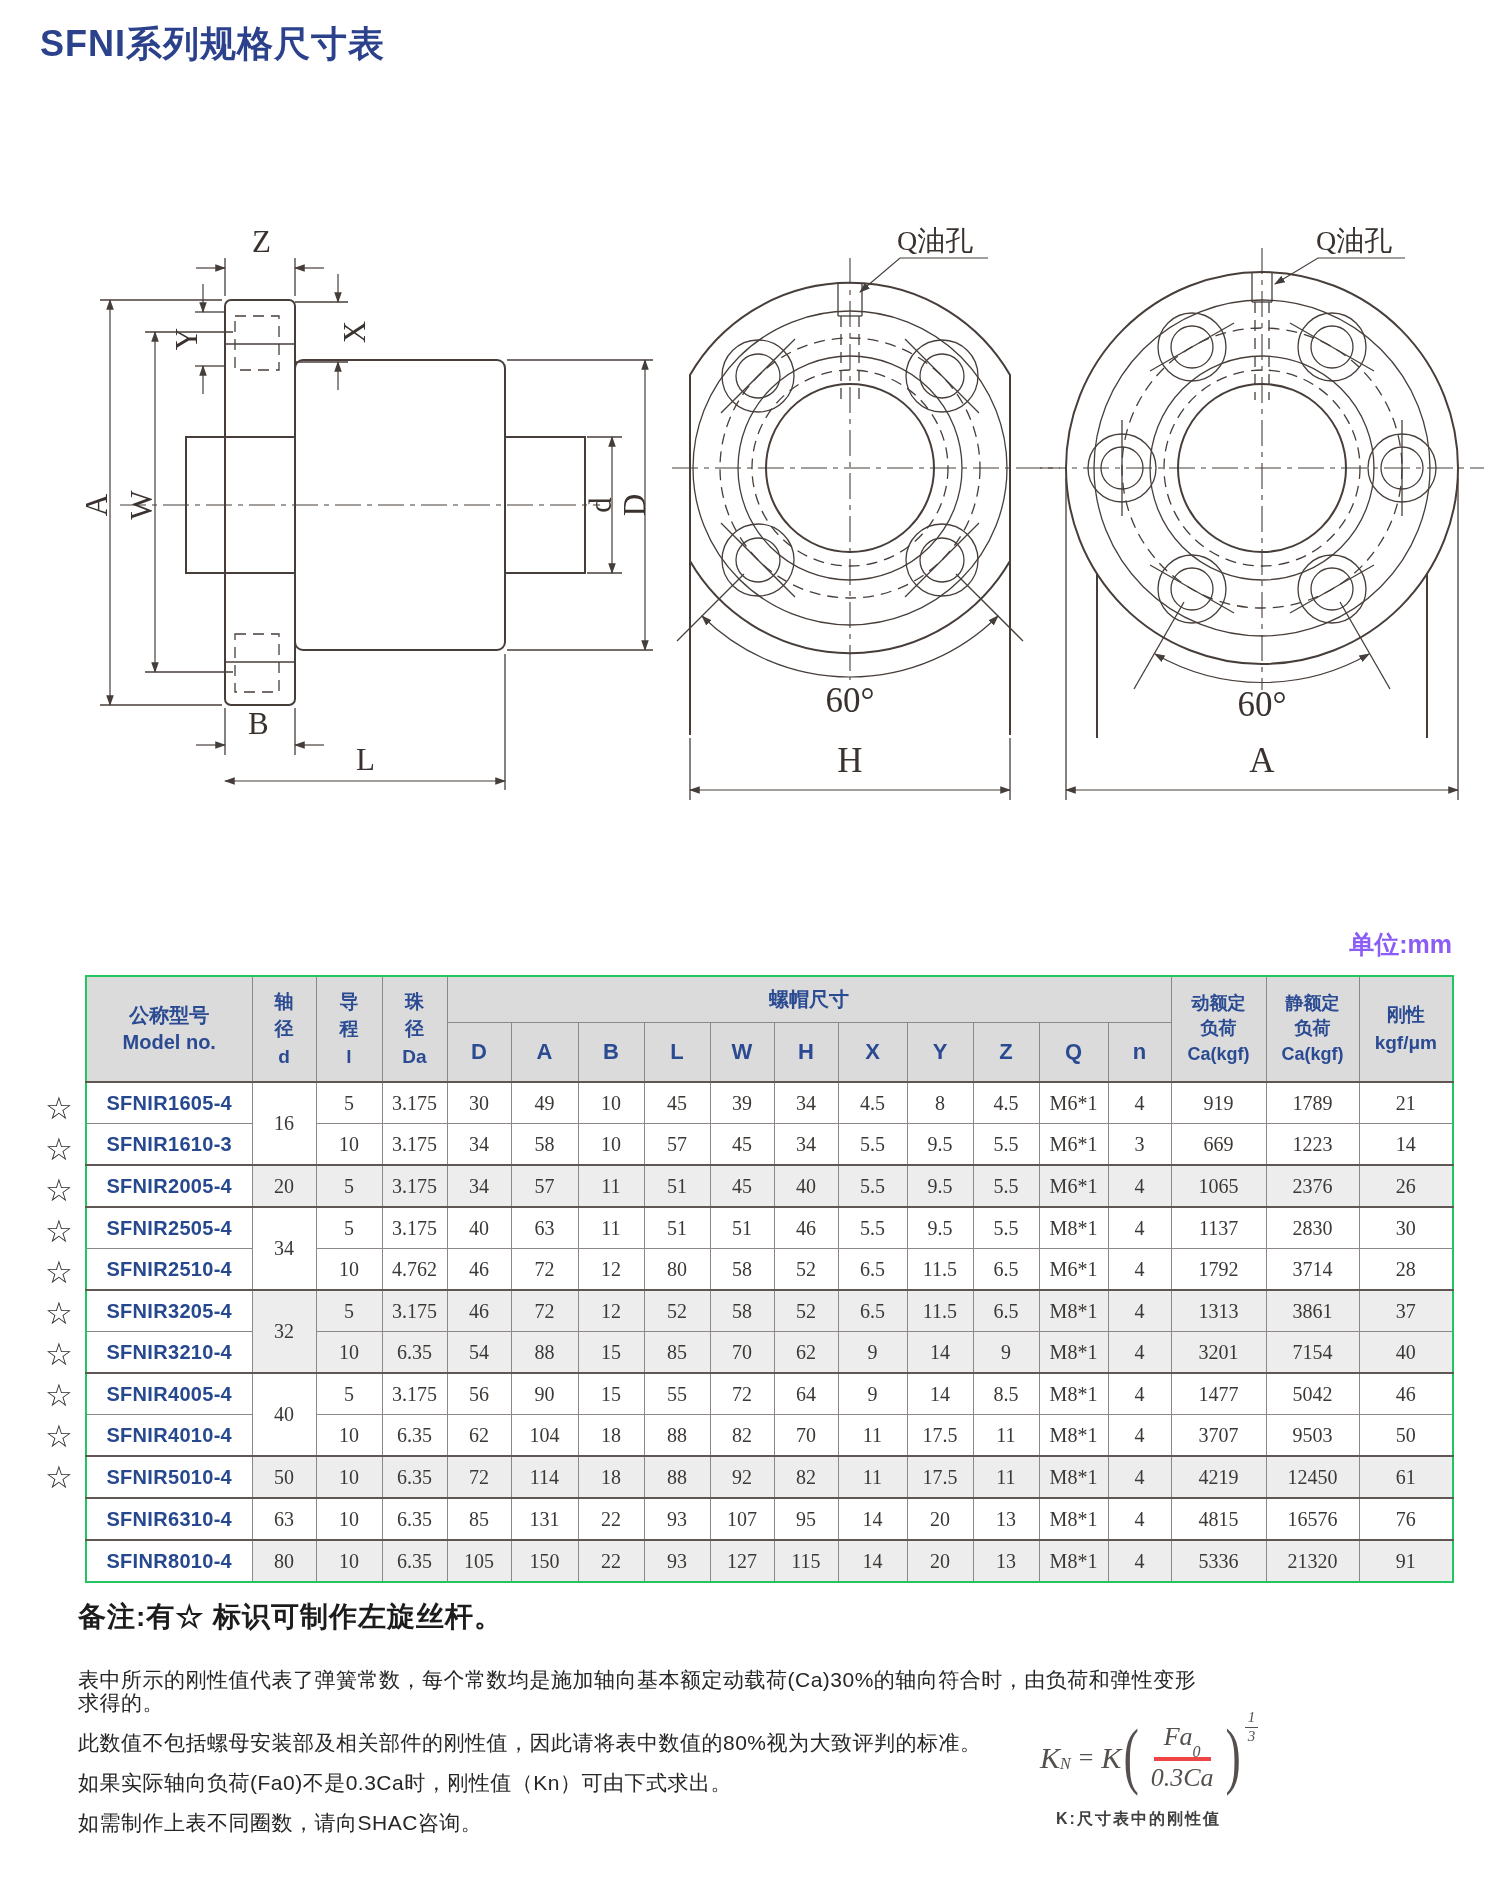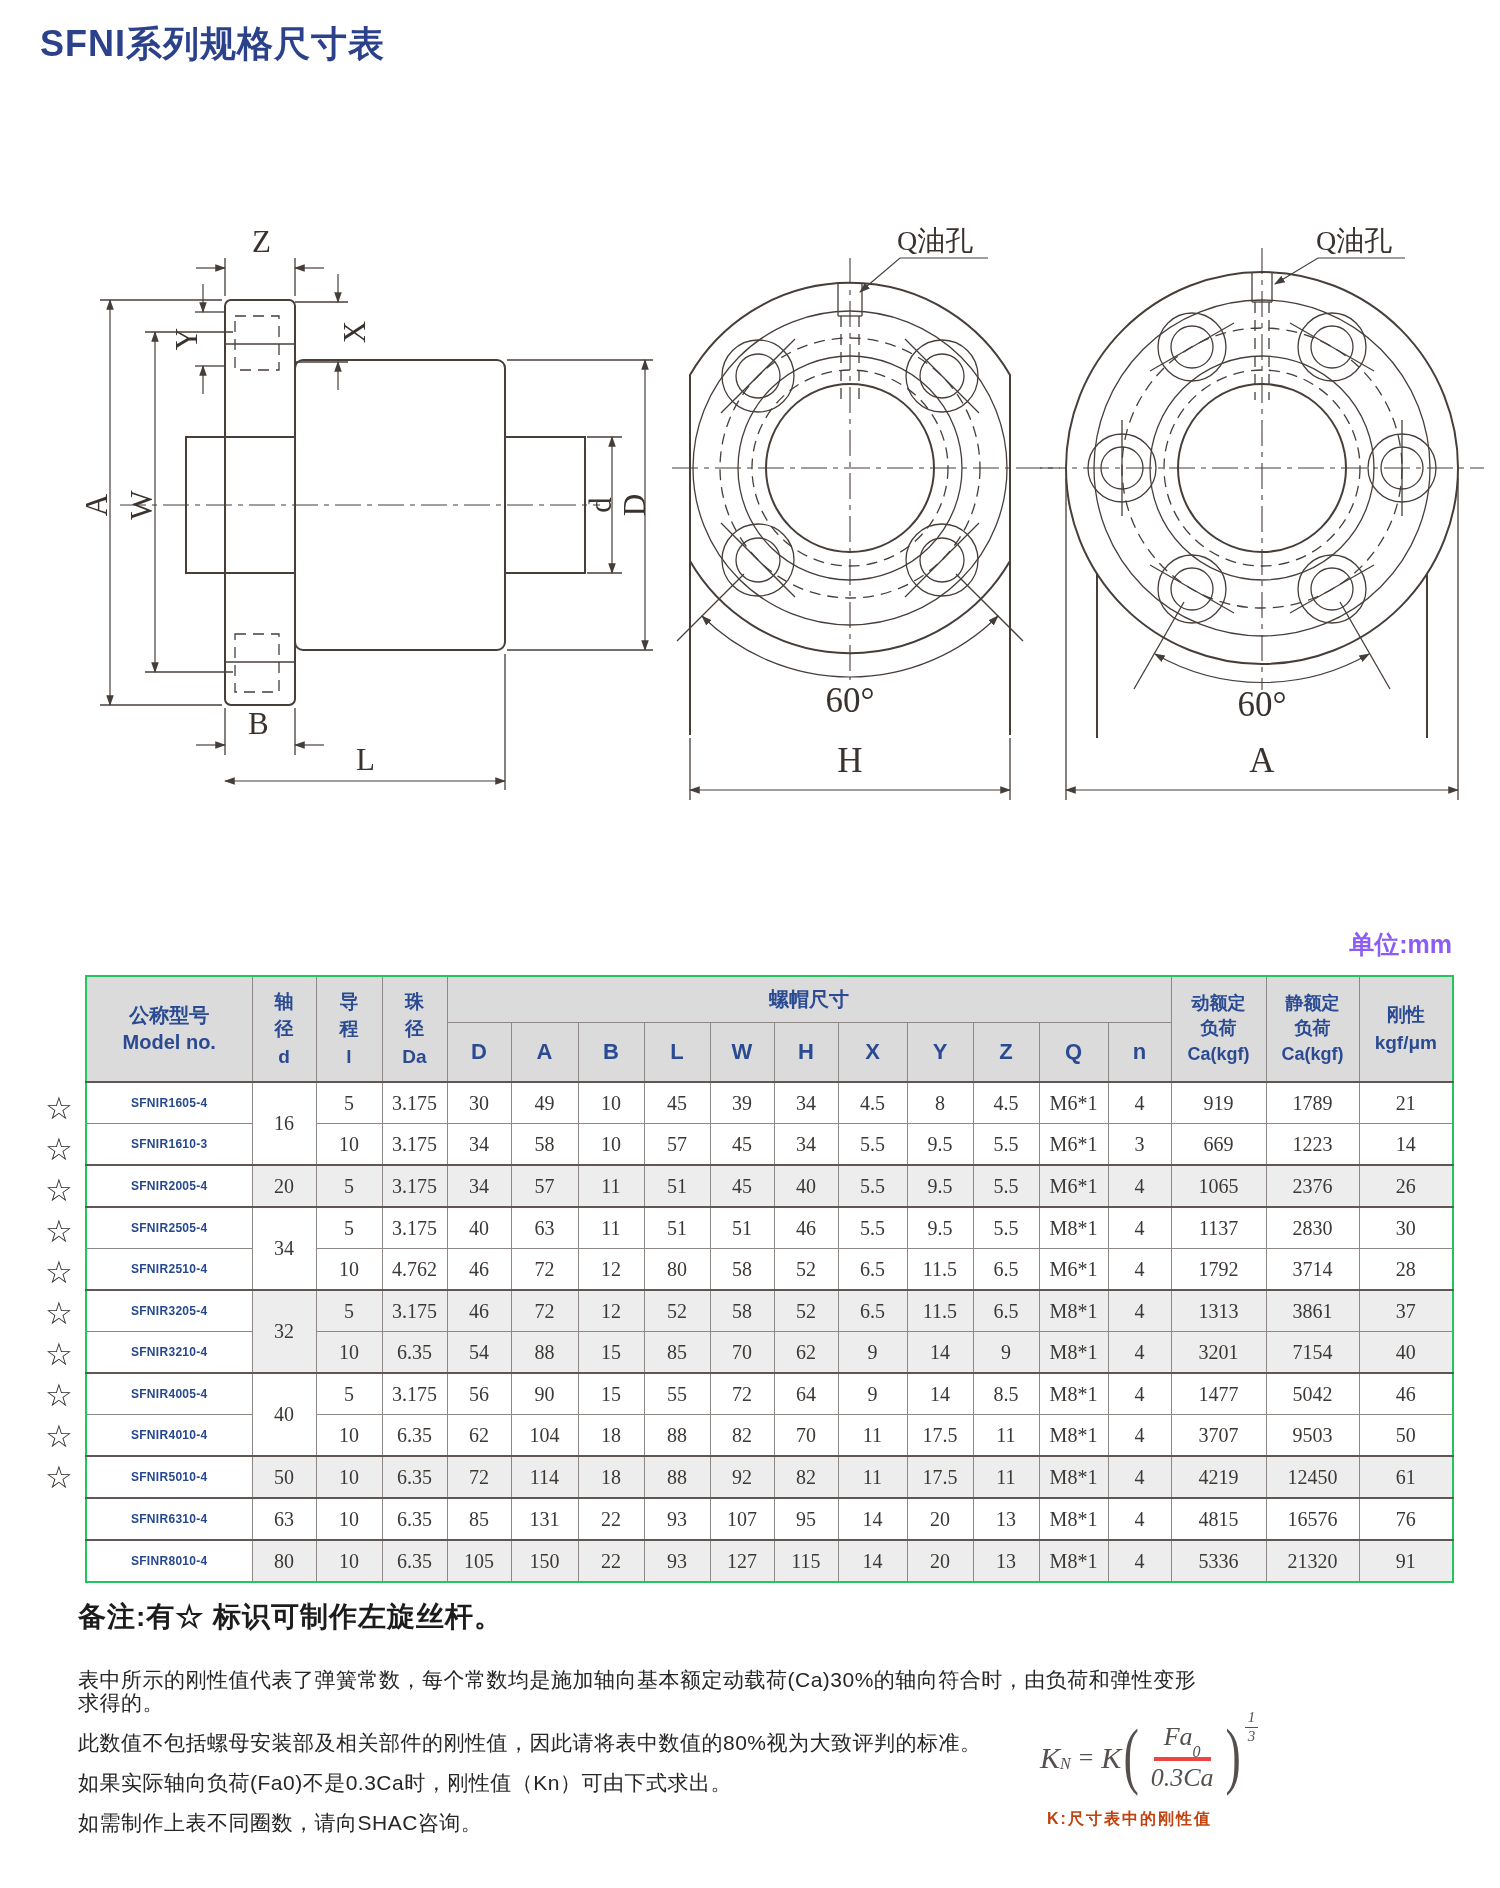--- a/index.html
+++ b/index.html
@@ -33,21 +33,21 @@
   table.spec thead tr.letters{height:60px;}
   .h-cn{font-size:19px;font-weight:bold;line-height:1.45;}
   .h-cn-sm{font-size:18px;font-weight:bold;line-height:1.4;}
   .h-big{font-size:20px;font-weight:bold;line-height:1.35;}
   table.spec thead th.h-letter{font-size:22px;font-weight:bold;}
   table.spec thead th{border-bottom:2px solid #5e5754;}
   table.spec thead th.nut-band{border-bottom:1px solid #8d8785;}
   table.spec tbody td{height:40px;font-family:"Liberation Serif",serif;font-size:20px;
         color:#3b3835;}
   table.spec tbody td.model-cell{font-family:"Liberation Sans",sans-serif;font-weight:bold;
-        color:#26488f;font-size:12px;letter-spacing:0.3px;margin-top:43px;}
+        color:#26488f;font-size:20px;letter-spacing:0.3px;margin-top:43px;}
   table.spec tbody tr.shaded td{background:#ededed;}
   table.spec tbody tr.shaded td.model-cell{background:#ffffff;}
   table.spec tbody tr.group-top td{border-top:2px solid #5e5754;}
   
   .star-col{position:absolute;left:38px;top:975px;width:42px;height:600px;}
   .star{position:absolute;left:0;width:42px;height:41px;line-height:41px;text-align:center;
         font-size:31px;color:#2e2a27;}
   
   .remark-title{position:absolute;left:78px;top:1598px;font-size:28px;font-weight:bold;
         color:#1c1c1c;letter-spacing:1px;}
@@ -60,22 +60,22 @@
   .formula sub{font-size:16px;font-style:italic;position:relative;top:6px;}
   .f-eq{font-style:normal;font-size:26px;margin:0 8px;}
   .f-paren{font-style:normal;font-size:46px;font-weight:300;transform:scaleY(1.6);
         display:inline-block;margin:0 2px;position:relative;top:-2px;}
   .frac{display:inline-flex;flex-direction:column;align-items:center;font-size:26px;}
   .frac .num{padding:0 10px 2px 10px;border-bottom:4px solid #ef4444;}
   .frac .den{padding:2px 10px 0 10px;}
   .exp{display:inline-flex;flex-direction:column;align-items:center;font-size:15px;
         font-style:italic;position:relative;top:-30px;margin-left:2px;line-height:1.05;}
   .exp .exp-bar{width:13px;border-top:1.3px solid #55504d;margin:1px 0;}
-  .formula-caption{margin-top:16px;margin-left:7px;font-size:16px;font-weight:bold;
-        color:#c2410c;letter-spacing:2px;font-family:"Liberation Sans",sans-serif;}
+  .formula-caption{margin-top:16px;margin-left:16px;font-size:16px;font-weight:bold;
+        color:#404040;letter-spacing:2px;font-family:"Liberation Sans",sans-serif;}
 </style>
 </head>
 <body>
 
 <div class="page">
 
   <div class="page-title">SFNI系列规格尺寸表</div>
 
   <div class="drawings">
   <svg width="1500" height="660" viewBox="0 200 1500 660" xmlns="http://www.w3.org/2000/svg">

